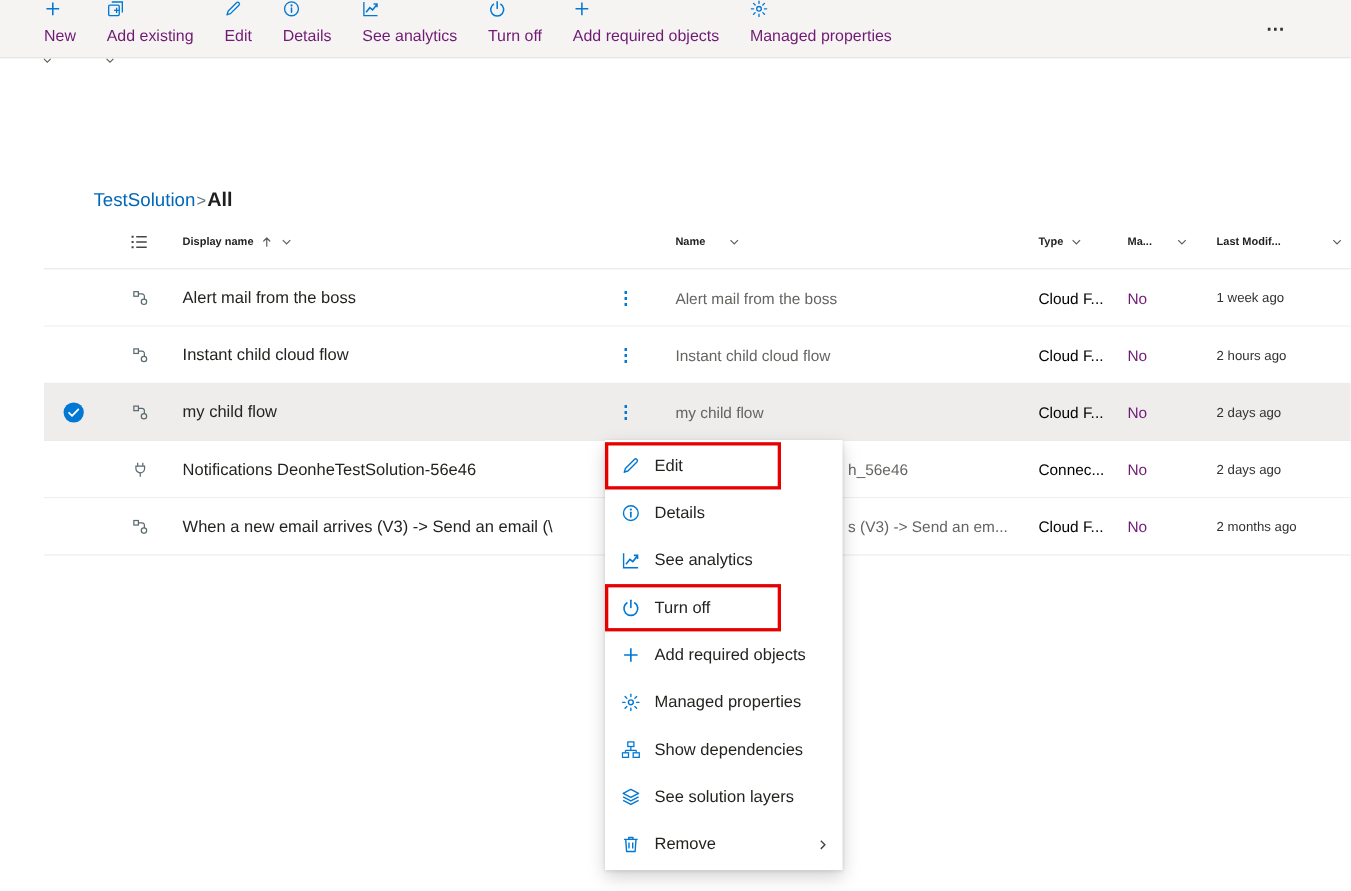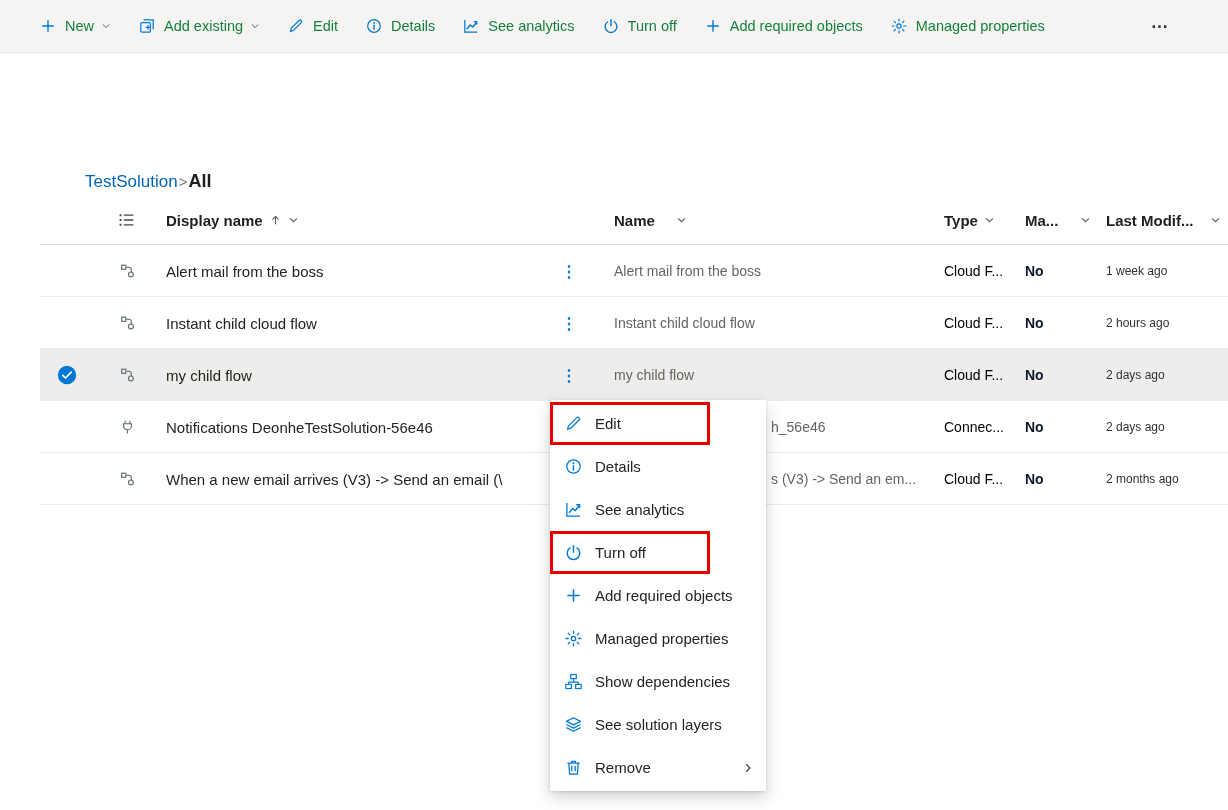--- a/index.html
+++ b/index.html
@@ -4,54 +4,54 @@
 <style>
   html,body{margin:0;padding:0;background:#fff;}
   .page{position:relative;width:1228px;height:810px;background:#fff;overflow:hidden;
         font-family:"Liberation Sans",sans-serif;color:#201f1e;cursor:default;}
   svg{display:block;width:100%;height:100%;}
 
   
   .toolbar{position:absolute;top:0;left:0;width:100%;height:53px;background:var(--toolbar-bg,#f5f4f2);
            border-bottom:1px solid #e5e3e1;display:flex;align-items:center;padding-left:26px;box-sizing:border-box;}
   .tb-items{display:flex;align-items:stretch;height:100%;}
-  .tb-item{display:flex;align-items:center;gap:9px;padding:0 14px;font-size:14.5px;color:#15803d;cursor:pointer;}
+  .tb-item{display:flex;align-items:flex-start;gap:9px;padding:0 14px;font-size:14.5px;color:#701a75;cursor:pointer;flex-direction:column;}
   .tb-icon{width:16px;height:16px;color:var(--accent,#0078d4);flex:none;}
   .tb-chev{width:10px;height:10px;color:#605e5c;margin-left:-2px;flex:none;}
   .tb-more{margin-left:auto;margin-right:58px;font-size:17px;font-weight:700;letter-spacing:2px;color:#323130;cursor:pointer;}
 
   
   .breadcrumb{position:absolute;top:139px;left:85px;display:flex;align-items:baseline;gap:1px;margin-top:32px;}
   .bc-link{color:#0067b8;font-size:17px;cursor:pointer;}
   .bc-sep{color:#69797e;font-size:15px;}
   .bc-current{color:#201f1e;font-size:18px;font-weight:700;}
 
   
   .table{position:absolute;top:196px;left:40px;right:0;z-index:1;}
-  .t-head{position:relative;height:48px;border-bottom:1px solid #e1dfdd;font-size:15px;font-weight:700;color:#201f1e;}
+  .t-head{position:relative;height:48px;border-bottom:1px solid #e1dfdd;font-size:10px;font-weight:700;color:#201f1e;}
   .t-head > span,.t-row > span{position:absolute;top:50%;transform:translateY(-50%);white-space:nowrap;display:flex;align-items:center;}
   .h-list{left:78px;width:17px;height:17px;color:#484644;cursor:pointer;}
   .h-display{left:126px;gap:7px;cursor:pointer;}
   .h-name{left:574px;gap:21px;cursor:pointer;}
   .h-type{left:904px;gap:6px;cursor:pointer;}
   .h-managed{left:985px;gap:22px;cursor:pointer;}
   .h-modified{left:1066px;cursor:pointer;}
   .h-mod-chev{left:1170px;width:11px;height:11px;color:#605e5c;cursor:pointer;}
   .hd-ic{width:11px;height:11px;color:#605e5c;flex:none;}
 
   .t-row{position:relative;height:51px;border-bottom:1px solid #edebe9;background:#fff;}
   .t-row.selected{background:var(--selected-bg,#eeedec);}
   .c-select{left:17px;width:20px;height:20px;cursor:pointer;}
   .c-rowicon{left:80px;width:15px;height:15px;color:#5b6b70;}
   .c-display{left:126px;font-size:15px;color:#24231f;cursor:pointer;}
   .c-dots{left:521px;font-size:16px;font-weight:700;color:var(--accent,#0078d4);cursor:pointer;}
   .c-name{left:574px;font-size:14px;color:#666461;}
   .c-name.offset{padding-left:157px;}
   .c-type{left:904px;font-size:14px;color:#000000;}
-  .c-managed{left:985px;font-size:14px;color:#0f172a;font-weight:bold;}
+  .c-managed{left:985px;font-size:14px;color:#701a75;}
   .c-modified{left:1066px;font-size:12px;color:#33312f;}
 
   
   .menu{position:absolute;left:550px;top:400px;width:216px;background:#fff;padding:2px 0;z-index:20;
         box-shadow:0 6px 15px rgba(0,0,0,.18),0 1px 3px rgba(0,0,0,.12);}
   .menu-item{position:relative;height:43px;display:flex;align-items:center;gap:13px;padding:0 12px 0 15px;
              font-size:15px;color:#24231f;cursor:pointer;box-sizing:border-box;}
   .mi-icon{width:17px;height:17px;color:var(--accent,#0078d4);flex:none;}
   .mi-chev{margin-left:auto;width:12px;height:12px;color:#484644;flex:none;}
   .red-frame{position:absolute;left:0;top:0;width:160px;height:43px;border:3px solid var(--red,#e60000);

